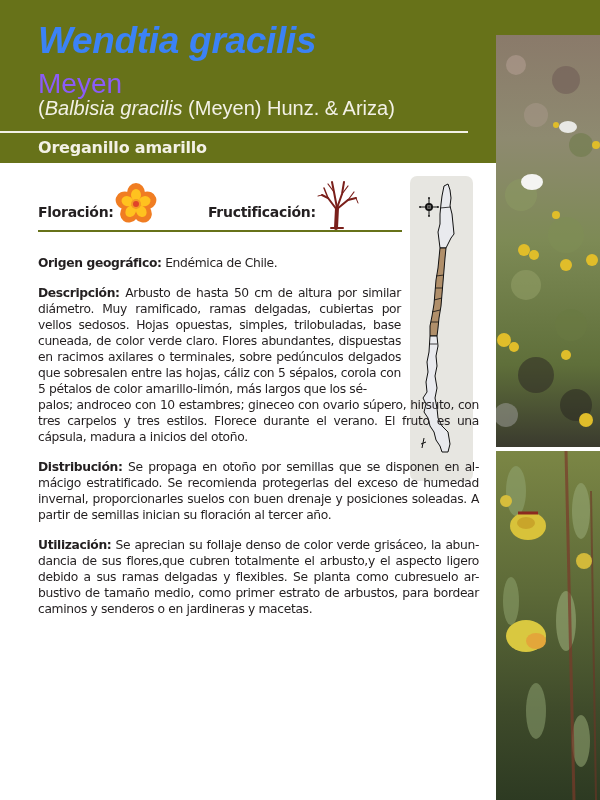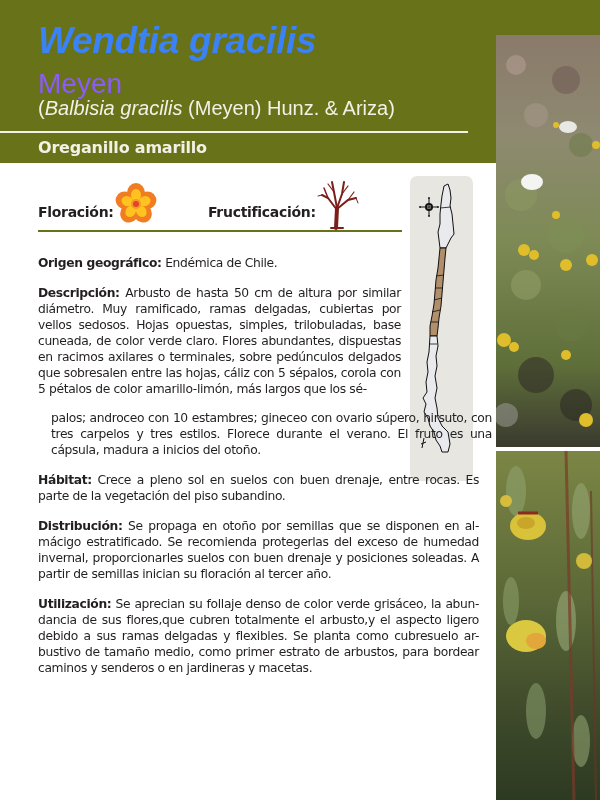--- a/index.html
+++ b/index.html
@@ -229,18 +229,17 @@
     <path d="M20 160 L27 160 L28 170 L26 180 L27 190 L25 200 L27 212 L25 222 L27 232 L28 242 L32 250 L38 256 L40 268 L38 276 L32 276 L30 270 L26 264 L24 256 L20 250 L18 242 L14 236 L16 228 L13 222 L17 216 L16 206 L18 196 L17 186 L19 176 Z" fill="#e9eaee" stroke="#111" stroke-width="1"></path>
     <path d="M19 168 L27 168" stroke="#111" stroke-width="0.8"></path>
     <path d="M14 262 L12 272 M11 268 L16 266" stroke="#111" stroke-width="1" fill="none"></path>
   </svg>
 </div>
 
 <div class="body-text">
   <p class="para narrow"><b>Origen geográfico:</b><span> Endémica de Chile.</span></p>
   <div style="margin-bottom:14px">
     <p class="para narrow" style="margin:0"><b>Descripción:</b><span> Arbusto de hasta 50 cm de altura por similar diámetro. Muy ramificado, ramas delgadas, cubiertas por vellos sedosos. Hojas opuestas, simples, trilobuladas, base cuneada, de color verde claro. Flores abundantes, dispuestas en racimos axilares o terminales, sobre pedúnculos delgados que sobresalen entre las hojas, cáliz con 5 sépalos, corola con 5 pétalos de color amarillo-limón, más largos que los sé-</span></p>
-    <p class="para wide" style="margin:13px"><span>palos; androceo con 10 estambres; gineceo con ovario súpero, hirsuto, con tres carpelos y tres estilos. Florece durante el verano. El fruto es una cápsula, madura a inicios del otoño.</span></p>
+    <p class="para wide" style="margin:0"><span>palos; androceo con 10 estambres; gineceo con ovario súpero, hirsuto, con tres carpelos y tres estilos. Florece durante el verano. El fruto es una cápsula, madura a inicios del otoño.</span></p>
   </div>
-  <p class="para wide"><b>Hábitat:</b><span> Crece a pleno sol en suelos con buen drenaje, entre rocas. Es parte de la vegetación del piso subandino.</span></p>
   <p class="para wide"><b>Distribución:</b><span> Se propaga en otoño por semillas que se disponen en al-mácigo estratificado. Se recomienda protegerlas del exceso de humedad invernal, proporcionarles suelos con buen drenaje y posiciones soleadas. A partir de semillas inician su floración al tercer año.</span></p>
   <p class="para wide"><b>Utilización:</b><span> Se aprecian su follaje denso de color verde grisáceo, la abun-dancia de sus flores,que cubren totalmente el arbusto,y el aspecto ligero debido a sus ramas delgadas y flexibles. Se planta como cubresuelo ar-bustivo de tamaño medio, como primer estrato de arbustos, para bordear caminos y senderos o en jardineras y macetas.</span></p>
 </div>
 
 </body></html>

